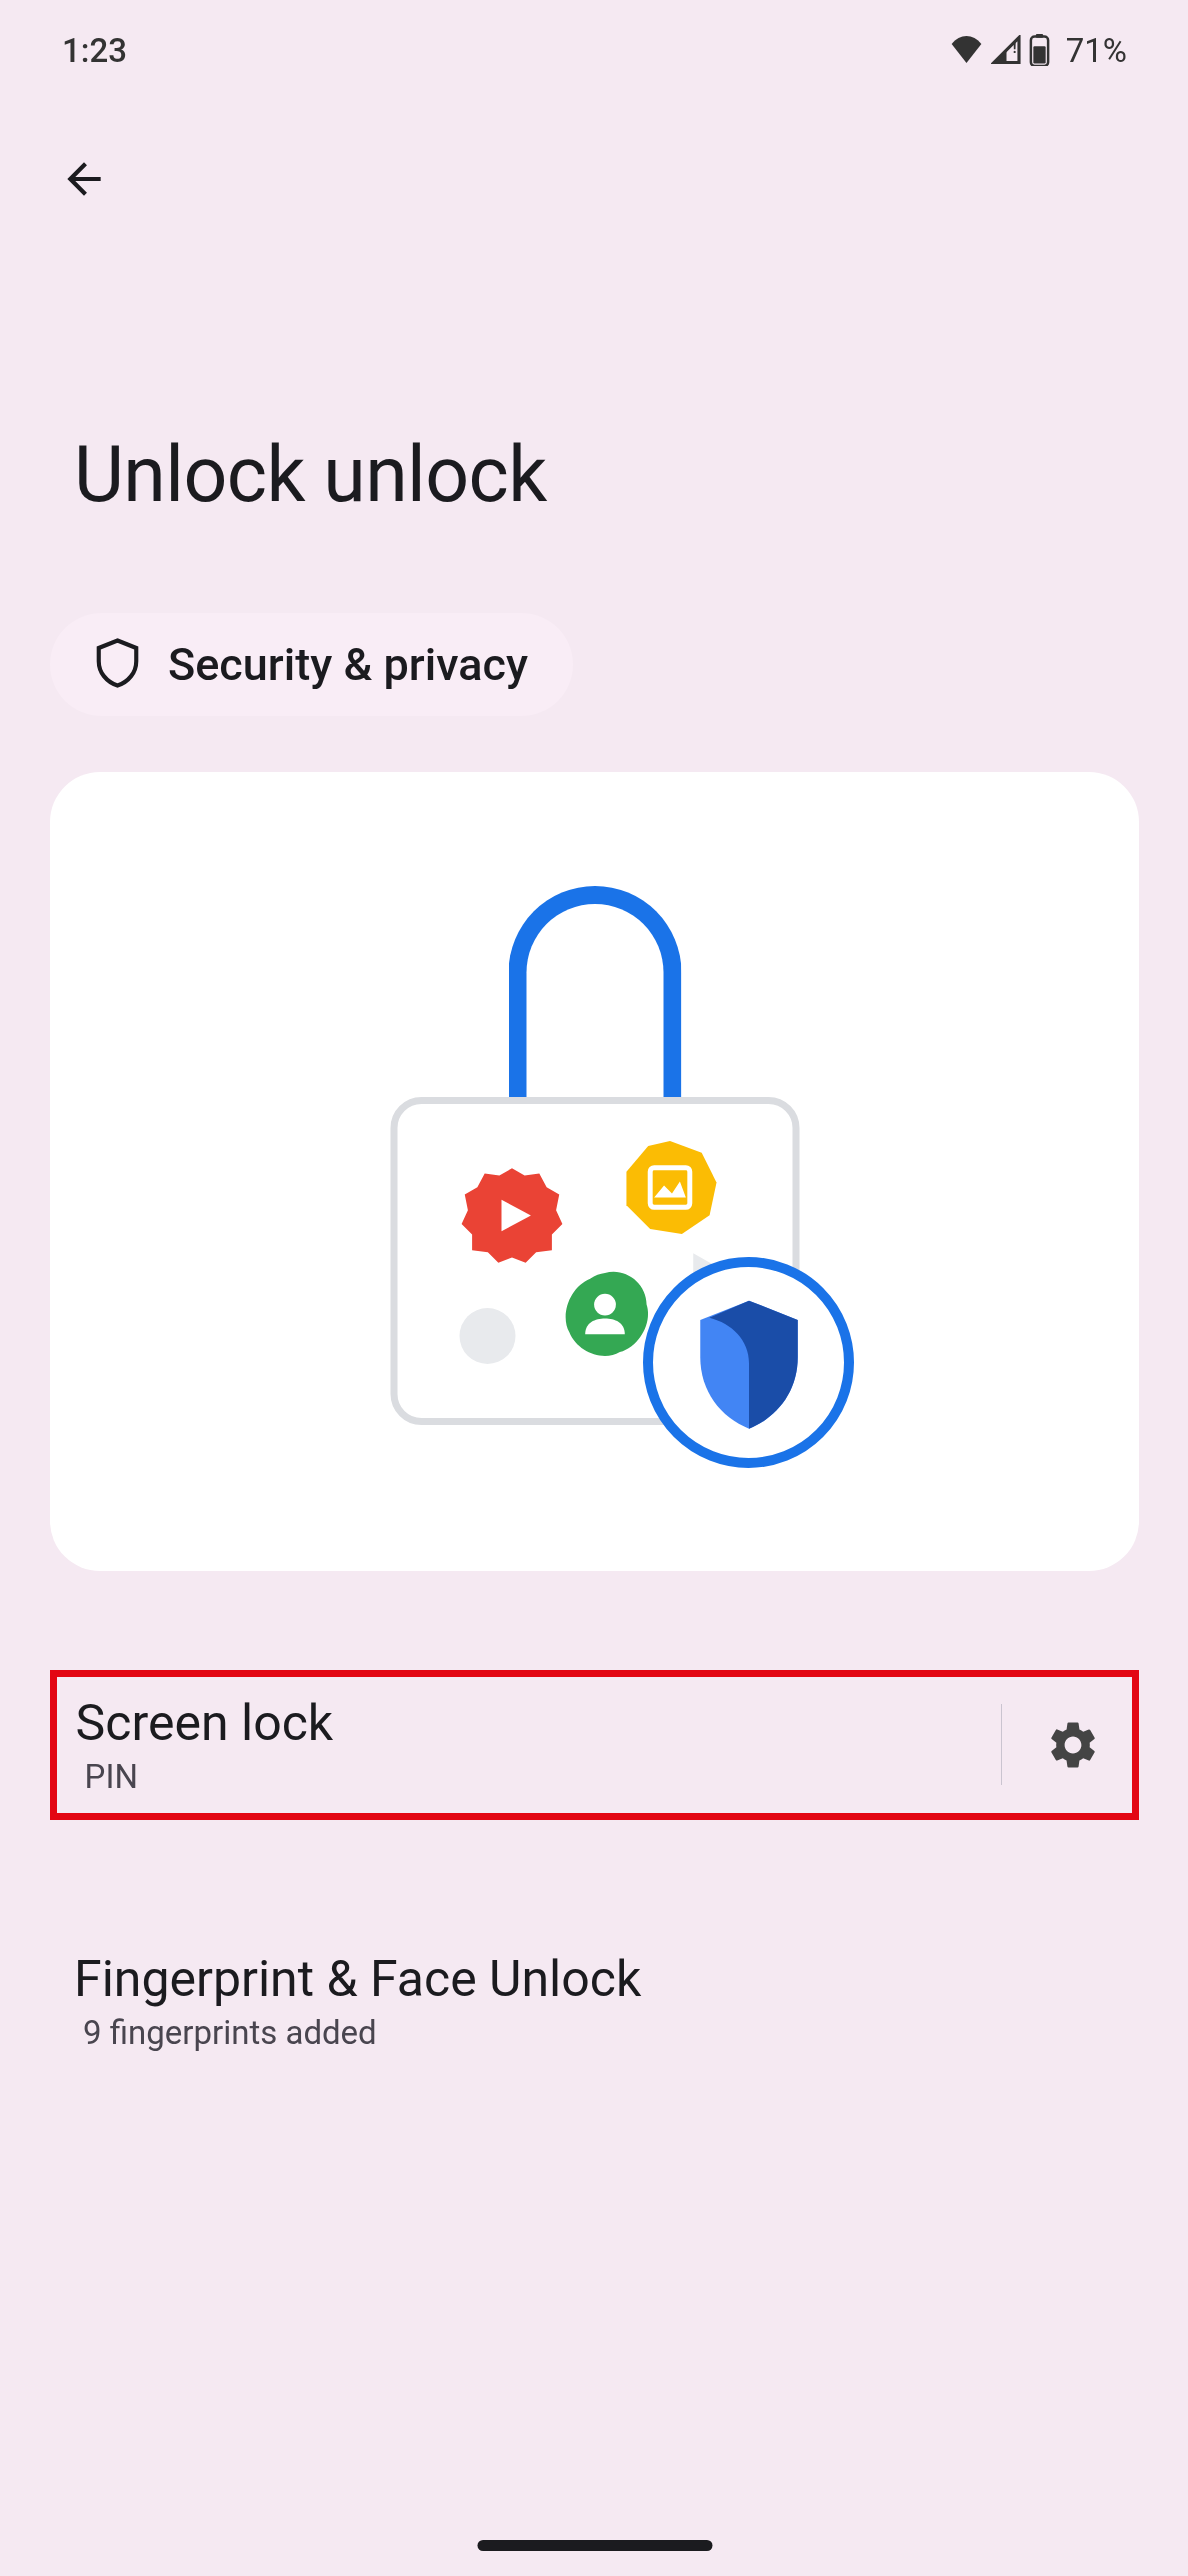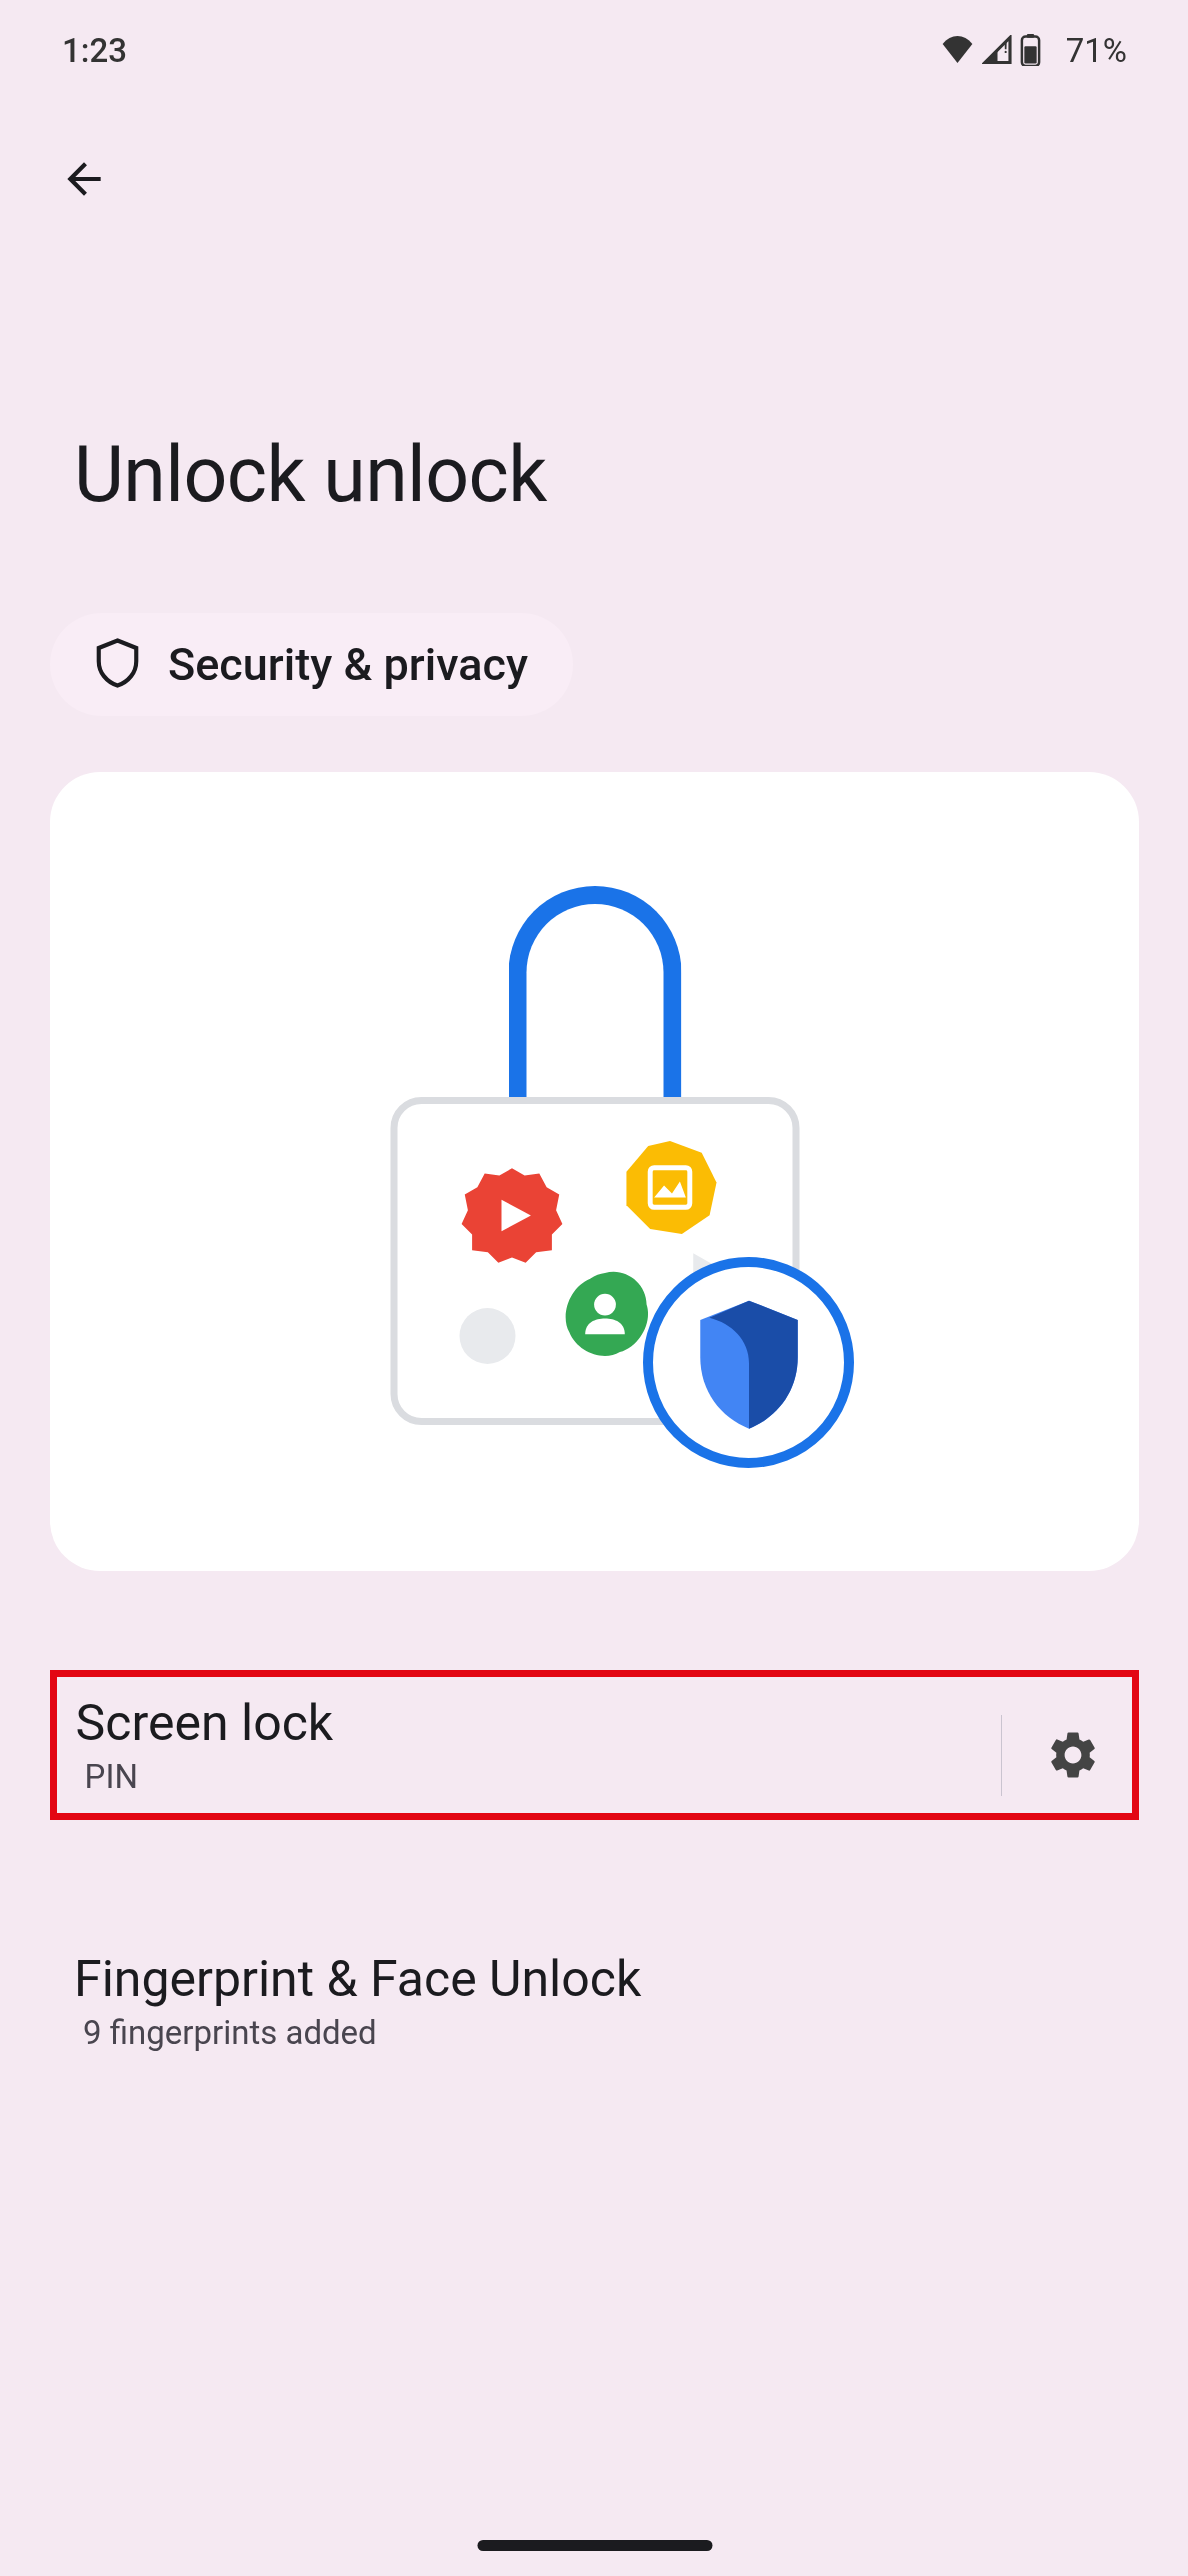--- a/index.html
+++ b/index.html
@@ -23,21 +23,21 @@
     }
     .status-icons {
       display: flex;
       align-items: center;
       gap: 7.4px;
     }
     .status-battery-text {
       font-size: 33px;
       font-weight: 400;
       color: #333;
-      margin-left: 17px;
+      margin-left: 8px;
     }
     .back-button {
       margin: 62px 0 0 56px;
       width: 56px;
       height: 56px;
       display: flex;
       align-items: center;
       justify-content: center;
       cursor: pointer;
     }
@@ -149,21 +149,21 @@
       border-radius: 50%;
       display: flex;
       align-items: center;
       justify-content: center;
     }
     .settings-list {
       margin-top: 99px;
     }
     .setting-item {
       display: flex;
-      align-items: flex-end;
+      align-items: center;
       justify-content: space-between;
       padding: 18.6px 74px;
       cursor: pointer;
     }
     .setting-item.highlighted {
       border: 7.4px solid #e30613;
       margin: 0 50px;
       padding: 17.3px 31px 17.3px 18.6px;
     }
     .setting-text-group {

